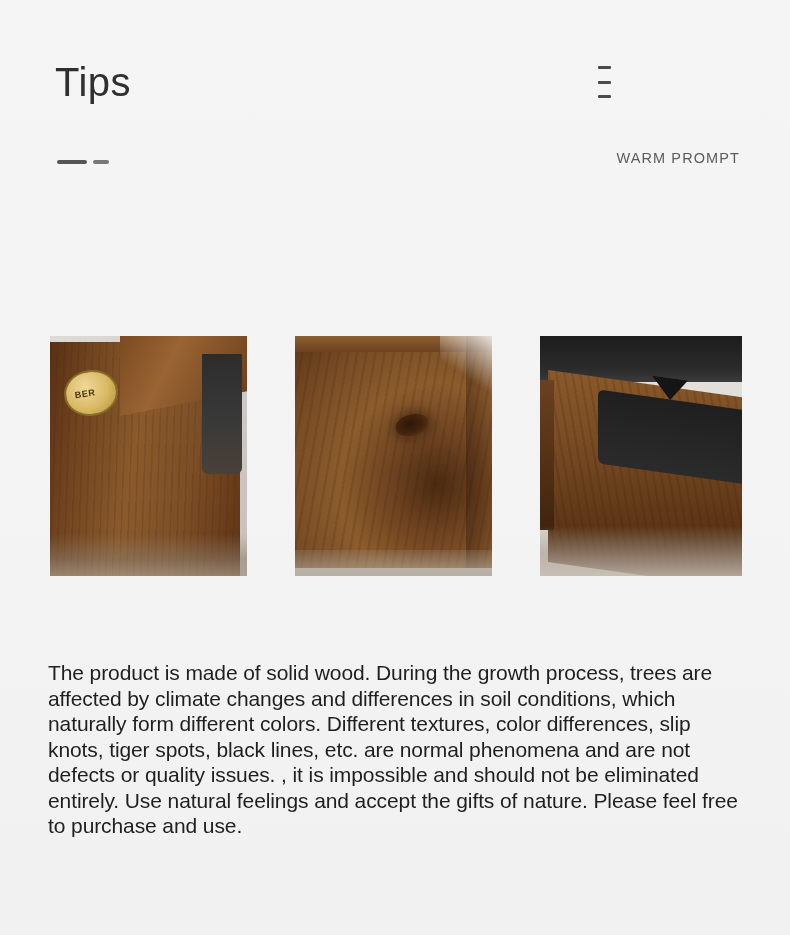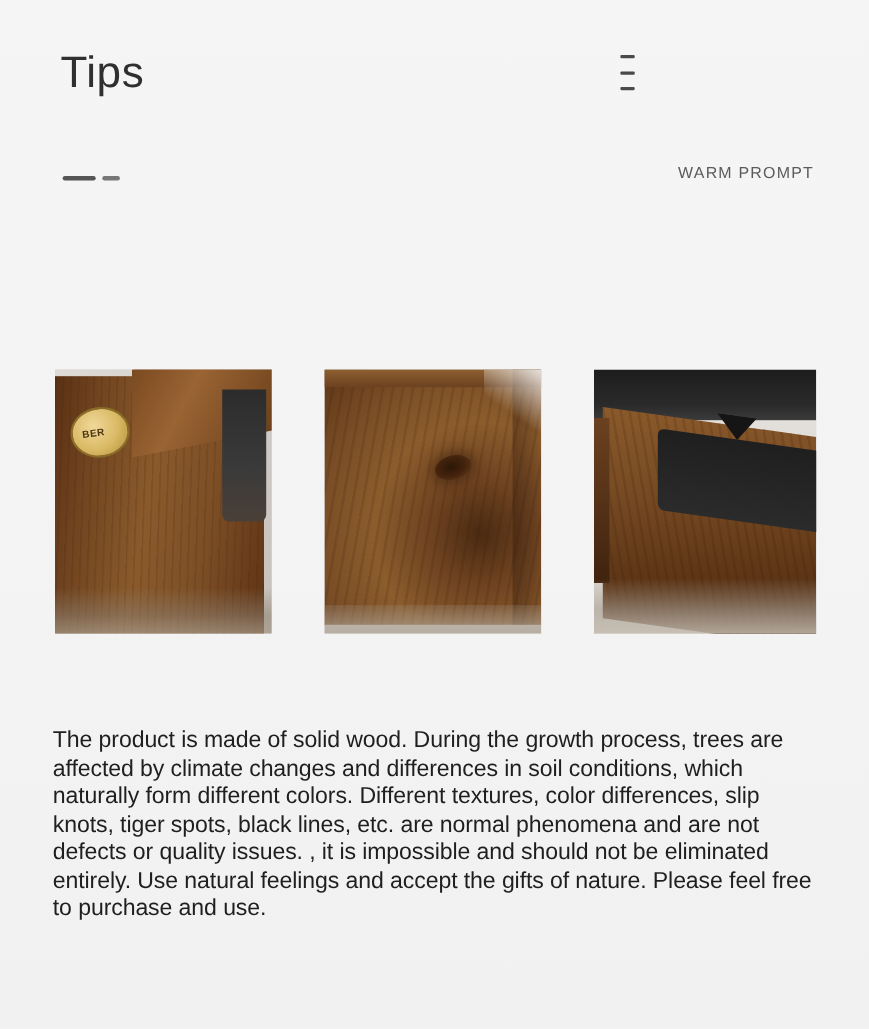--- a/index.html
+++ b/index.html
@@ -19,23 +19,24 @@
     position: relative;
     width: 790px;
     height: 935px;
     background: linear-gradient(180deg, #f5f5f5 0%, #f3f3f3 60%, #f1f1f1 100%);
   }
 
   
   .header {
     position: absolute;
     left: 0;
-    top: 0;
+    top: 16px;
     width: 628px;
     height: 120px;
+    padding-left: 34px;
   }
   .title {
     position: absolute;
     left: 55px;
     top: 40px;
     font-size: 40px;
     font-weight: 400;
     color: #2f2f2f;
     letter-spacing: 0.5px;
     line-height: 52px;

